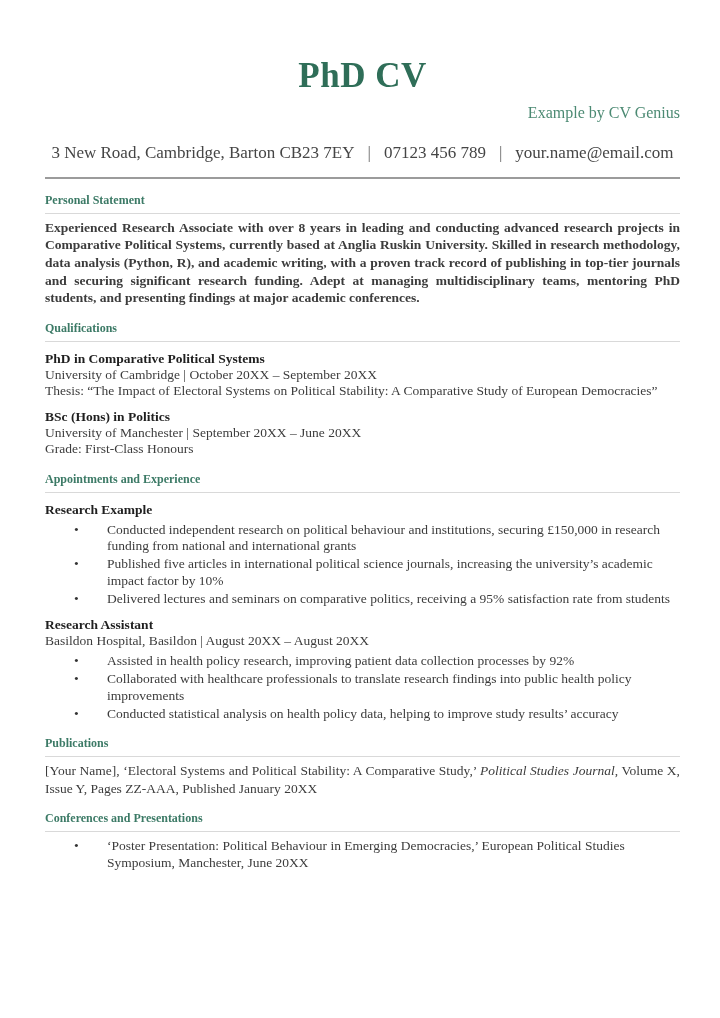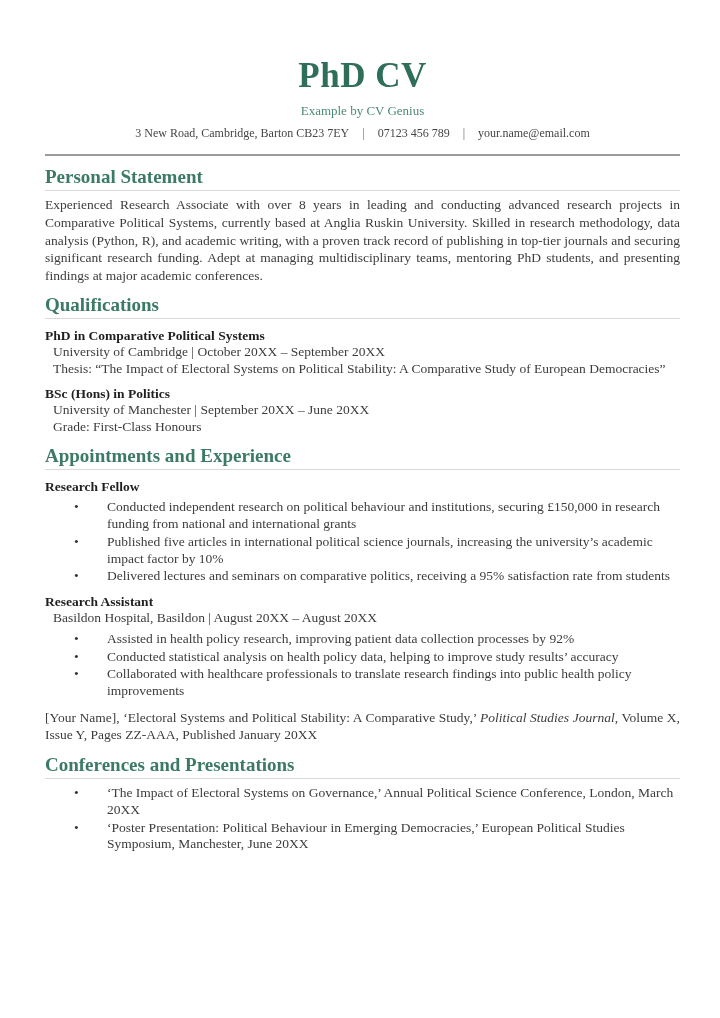--- a/index.html
+++ b/index.html
@@ -29,62 +29,64 @@
   .cv-title{
     margin:0;
     font-size:35px;
     line-height:40px;
     font-weight:700;
     color:var(--title-green);
     letter-spacing:.5px;
   }
   .cv-subtitle{
     margin-top:7px;
-    font-size:13px;
+    font-size:16px;
     color:var(--subtitle-green);
+    text-align:right;
   }
   .contact-line{
-    margin-top:6px;
-    font-size:12px;
+    margin-top:18px;
+    font-size:17px;
     color:#454545;
     white-space:nowrap;
   }
   .contact-sep{
     display:inline-block;
     margin:0 13px;
     color:#6a6a6a;
   }
   .header-rule{
     border:none;
     border-top:2px solid var(--rule-dark);
     margin:13px 0 0 0;
   }
   
   .section{margin-top:9px;}
   .section-heading{
     margin:0;
-    font-size:19px;
+    font-size:12px;
     line-height:20px;
     font-weight:700;
     color:var(--heading-green);
     border-bottom:1px solid var(--rule-light);
     padding:2px 0 3px 0;
   }
   .statement{
     margin:5px 0 0 0;
     text-align:justify;
+    font-weight:bold;
   }
   
   .entry{margin-top:8px;}
   .entry-title{
     font-weight:700;
     color:var(--entry-title);
     line-height:17px;
   }
-  .entry-line{line-height:16.5px;margin-left:8px;}
+  .entry-line{line-height:16.5px;}
   
   ul.bullets{
     list-style:none;
     margin:4px 0 0 0;
     padding:0;
   }
   ul.bullets li{
     position:relative;
     padding-left:62px;
     margin-bottom:1px;
@@ -134,44 +136,44 @@
       <div class="entry-title">BSc (Hons) in Politics</div>
       <div class="entry-line">University of Manchester | September 20XX – June 20XX</div>
       <div class="entry-line">Grade: First-Class Honours</div>
     </div>
   </section>
 
   <section class="section">
     <h2 class="section-heading">Appointments and Experience</h2>
 
     <div class="entry">
-      <div class="entry-title">Research Fellow</div>
+      <div class="entry-title">Research Example</div>
       <ul class="bullets">
         <li>Conducted independent research on political behaviour and institutions, securing £150,000 in research funding from national and international grants</li>
         <li>Published five articles in international political science journals, increasing the university’s academic impact factor by 10%</li>
         <li>Delivered lectures and seminars on comparative politics, receiving a 95% satisfaction rate from students</li>
       </ul>
     </div>
 
     <div class="entry">
       <div class="entry-title">Research Assistant</div>
       <div class="entry-line">Basildon Hospital, Basildon | August 20XX – August 20XX</div>
       <ul class="bullets">
         <li>Assisted in health policy research, improving patient data collection processes by 92%</li>
+        <li>Collaborated with healthcare professionals to translate research findings into public health policy improvements</li>
         <li>Conducted statistical analysis on health policy data, helping to improve study results’ accuracy</li>
-        <li>Collaborated with healthcare professionals to translate research findings into public health policy improvements</li>
       </ul>
     </div>
   </section>
 
   <section class="section">
+    <h2 class="section-heading">Publications</h2>
     <p class="citation"><span>[Your Name], ‘Electoral Systems and Political Stability: A Comparative Study,’ </span><span class="italic">Political Studies Journal</span><span>, Volume X, Issue Y, Pages ZZ-AAA, Published January 20XX</span></p>
   </section>
 
   <section class="section">
     <h2 class="section-heading">Conferences and Presentations</h2>
     <ul class="bullets" style="margin-top:6px;">
-      <li>‘The Impact of Electoral Systems on Governance,’ Annual Political Science Conference, London, March 20XX</li>
       <li>‘Poster Presentation: Political Behaviour in Emerging Democracies,’ European Political Studies Symposium, Manchester, June 20XX</li>
     </ul>
   </section>
 
 </div>
 
 </body></html>

